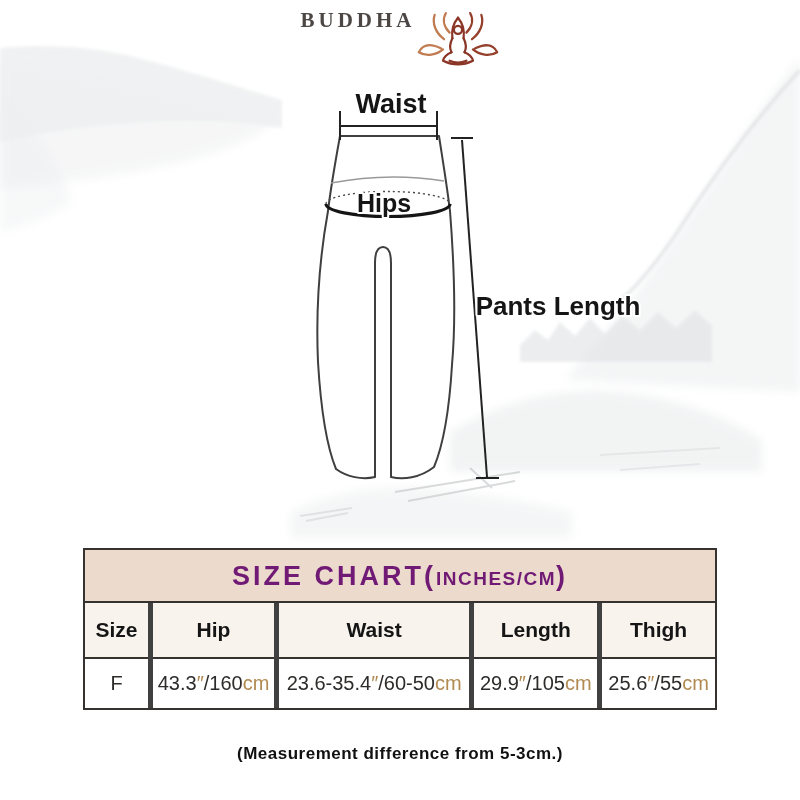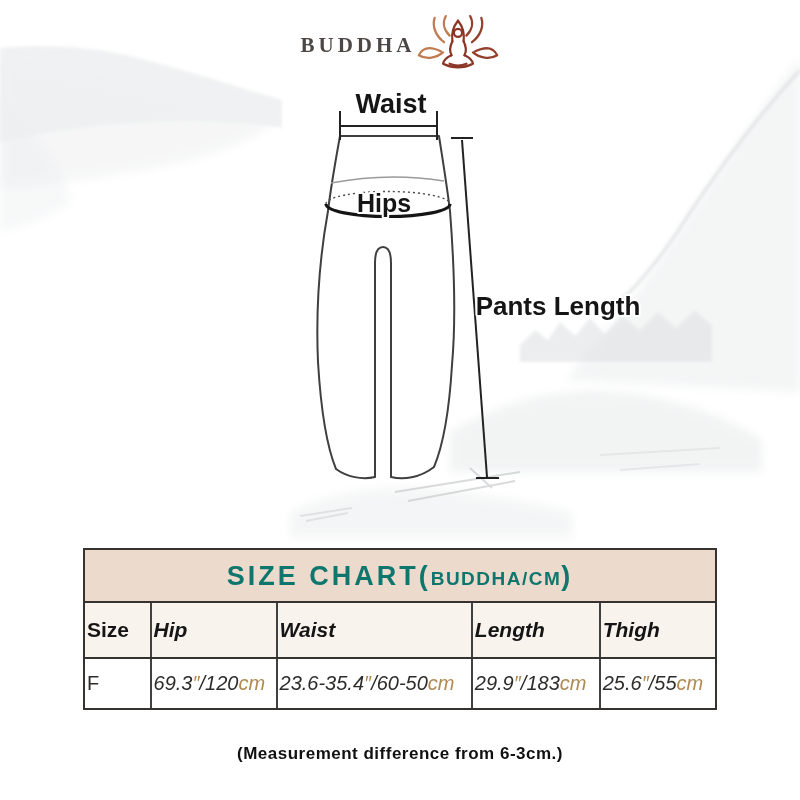--- a/index.html
+++ b/index.html
@@ -3,46 +3,46 @@
 <meta charset="utf-8">
 <style>
   html,body{margin:0;padding:0;background:#ffffff;}
   .page{position:relative;width:800px;height:800px;background:#ffffff;overflow:hidden;
         font-family:"Liberation Sans",sans-serif;}
   svg{display:block;}
   .bg-svg{position:absolute;left:0;top:0;}
 
   
   .brand{position:absolute;left:0;top:8px;width:100%;height:74px;
-         display:flex;align-items:center;justify-content:center;gap:0;}
+         display:flex;align-items:flex-start;justify-content:center;gap:0;}
   .brand-text{font-family:"Liberation Serif",serif;font-size:21px;font-weight:600;
               letter-spacing:4px;color:#4c4745;}
 
   
   .diagram-label{font-family:"Liberation Sans",sans-serif;font-weight:bold;fill:#151515;
                  paint-order:stroke;stroke:#ffffff;stroke-width:4px;stroke-linejoin:round;}
   .lbl-waist{font-size:27px;}
   .lbl-hips{font-size:25px;}
   .lbl-length{font-size:26px;}
 
   
   .chart{position:absolute;left:83px;top:548px;width:630px;border:2px solid #35322f;background:#ffffff;}
   .chart-title{height:50px;background:#ecdbcc;border-bottom:2px solid #35322f;
                display:flex;align-items:baseline;justify-content:center;
-               color:#0f766e;font-weight:bold;padding-top:1px;}
+               color:#701a75;font-weight:bold;padding-top:1px;}
   .t-big{font-size:27px;letter-spacing:3px;line-height:50px;}
   .t-small{font-size:19px;letter-spacing:1.5px;}
   table{width:100%;border-collapse:collapse;table-layout:fixed;}
   col.c-size{width:10.4%;} col.c-hip{width:20%;} col.c-waist{width:31%;}
   col.c-length{width:20.3%;} col.c-thigh{width:18.3%;}
-  th,td{text-align:left;padding:12px 2px;overflow:hidden;}
+  th,td{text-align:center;padding:12px 2px;overflow:hidden;}
   thead tr{height:55px;background:#f9f3ee;}
   tbody tr{height:50px;background:#ffffff;}
   th{font-size:21px;font-weight:bold;color:#151515;border-bottom:2px solid #35322f;}
-  th+th,td+td{border-left:2px solid #404040;font-style:italic;}
+  th+th,td+td{border-left:5px solid #404040;}
   td{font-size:20px;color:#2e2c2a;white-space:nowrap;}
   .u{color:#b18a52;}
 
   .footnote{position:absolute;left:0;top:744px;width:100%;text-align:center;
             font-size:17px;font-weight:bold;color:#111111;letter-spacing:0.5px;}
 </style>
 </head>
 <body>
 
 <div class="page">
@@ -138,21 +138,21 @@
         <path d="M51,32 C54,38 54,43 52,47"></path>
         <path d="M38,47 C33,49 30,52 29,56 Q45,64 61,56 C60,52 57,49 52,47"></path>
         <path d="M36,56 Q45,60 54,56"></path>
       </g>
     </svg>
   </header>
 
   <section class="chart">
     <div class="chart-title">
       <span class="t-big">SIZE CHART(</span>
-        <span class="t-small">BUDDHA/CM</span>
+        <span class="t-small">INCHES/CM</span>
         <span class="t-big">)</span>
     </div>
     <table>
       <colgroup>
         <col class="c-size">
           <col class="c-hip">
           <col class="c-waist">
           <col class="c-length">
           <col class="c-thigh">
       </colgroup>
@@ -161,23 +161,23 @@
           <th>Size</th>
           <th>Hip</th>
           <th>Waist</th>
           <th>Length</th>
           <th>Thigh</th>
         </tr>
       </thead>
       <tbody>
         <tr>
           <td>F</td>
-          <td><span class="v">69.3</span><span class="u">″</span><span class="v">/</span><span class="v">120</span><span class="u">cm</span></td>
+          <td><span class="v">43.3</span><span class="u">″</span><span class="v">/</span><span class="v">160</span><span class="u">cm</span></td>
           <td><span class="v">23.6-35.4</span><span class="u">″</span><span class="v">/</span><span class="v">60-50</span><span class="u">cm</span></td>
-          <td><span class="v">29.9</span><span class="u">″</span><span class="v">/</span><span class="v">183</span><span class="u">cm</span></td>
+          <td><span class="v">29.9</span><span class="u">″</span><span class="v">/</span><span class="v">105</span><span class="u">cm</span></td>
           <td><span class="v">25.6</span><span class="u">″</span><span class="v">/</span><span class="v">55</span><span class="u">cm</span></td>
         </tr>
       </tbody>
     </table>
   </section>
 
-  <div class="footnote">(Measurement difference from 6-3cm.)</div>
+  <div class="footnote">(Measurement difference from 5-3cm.)</div>
 </div>
 
 </body></html>

